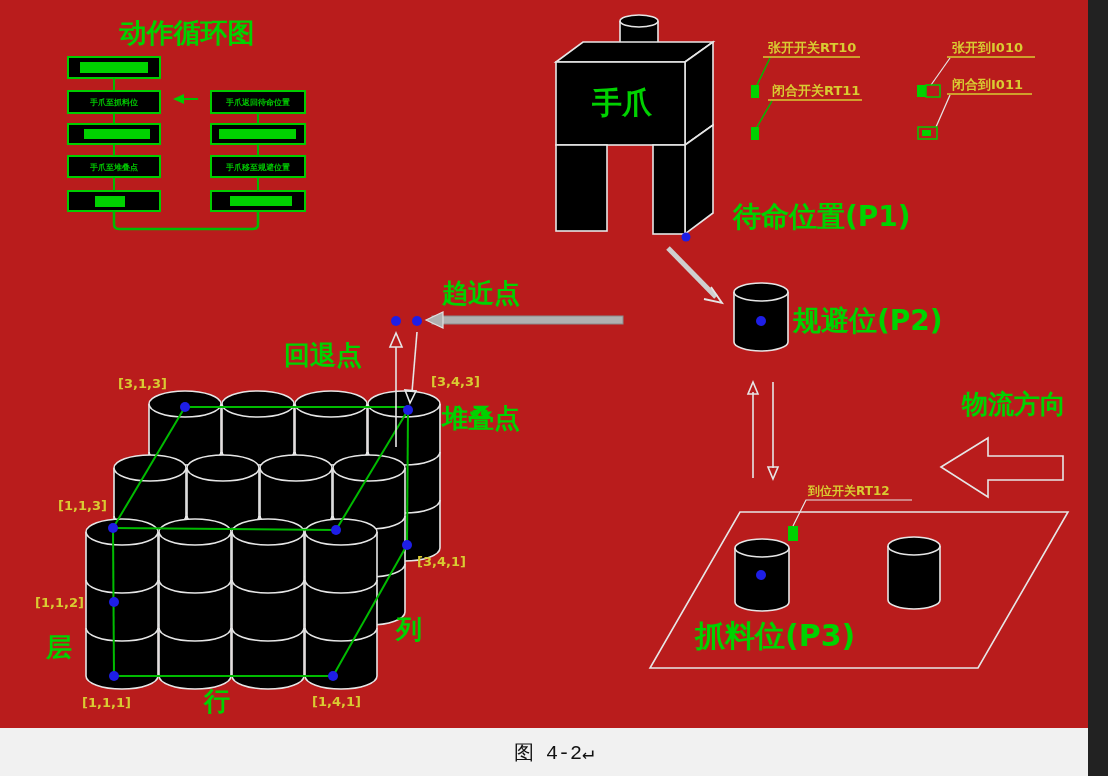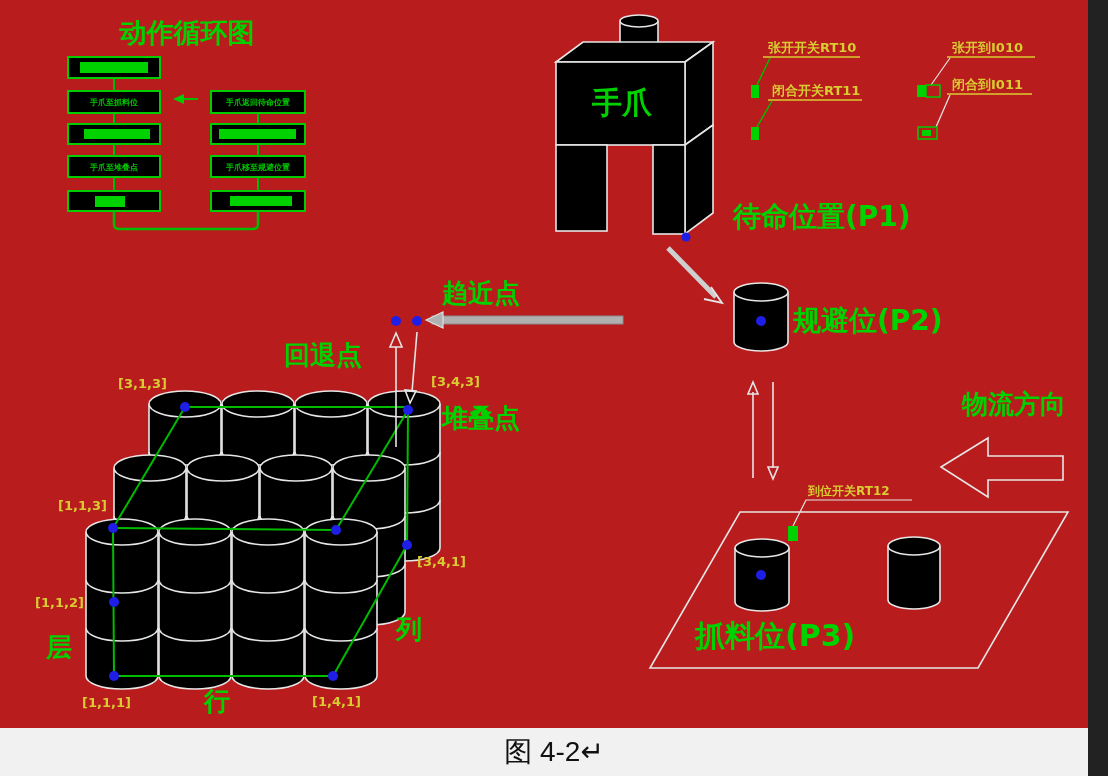--- a/index.html
+++ b/index.html
@@ -13,21 +13,21 @@
   .cad-green-sm{fill:#00c800;font-weight:bold;}
   .cad-yellow{fill:#d9cb32;font-weight:bold;}
   .wline{stroke:#e6e6e6;stroke-width:1.6;fill:none;}
   .wfill{stroke:#e6e6e6;stroke-width:1.6;fill:#000;}
   .gline{stroke:#00bb00;stroke-width:2;fill:none;}
   .gbox{stroke:#00cc00;stroke-width:2;fill:#000;}
   .gbar{fill:#00d200;}
   .caption-strip{
     position:absolute;left:0;top:728px;width:1108px;height:48px;
     background:#f1f1f1;display:flex;align-items:center;justify-content:center;
-    font-family:Liberation Sans, sans-serif;font-size:28px;color:#111;
+    font-family:Liberation Mono, monospace;font-size:20px;color:#111;
   }
 </style>
 </head>
 <body>
 
 <div class="screen">
 
 <svg class="diagram-svg" width="1108" height="728" viewBox="0 0 1108 728">
 
   <g>

